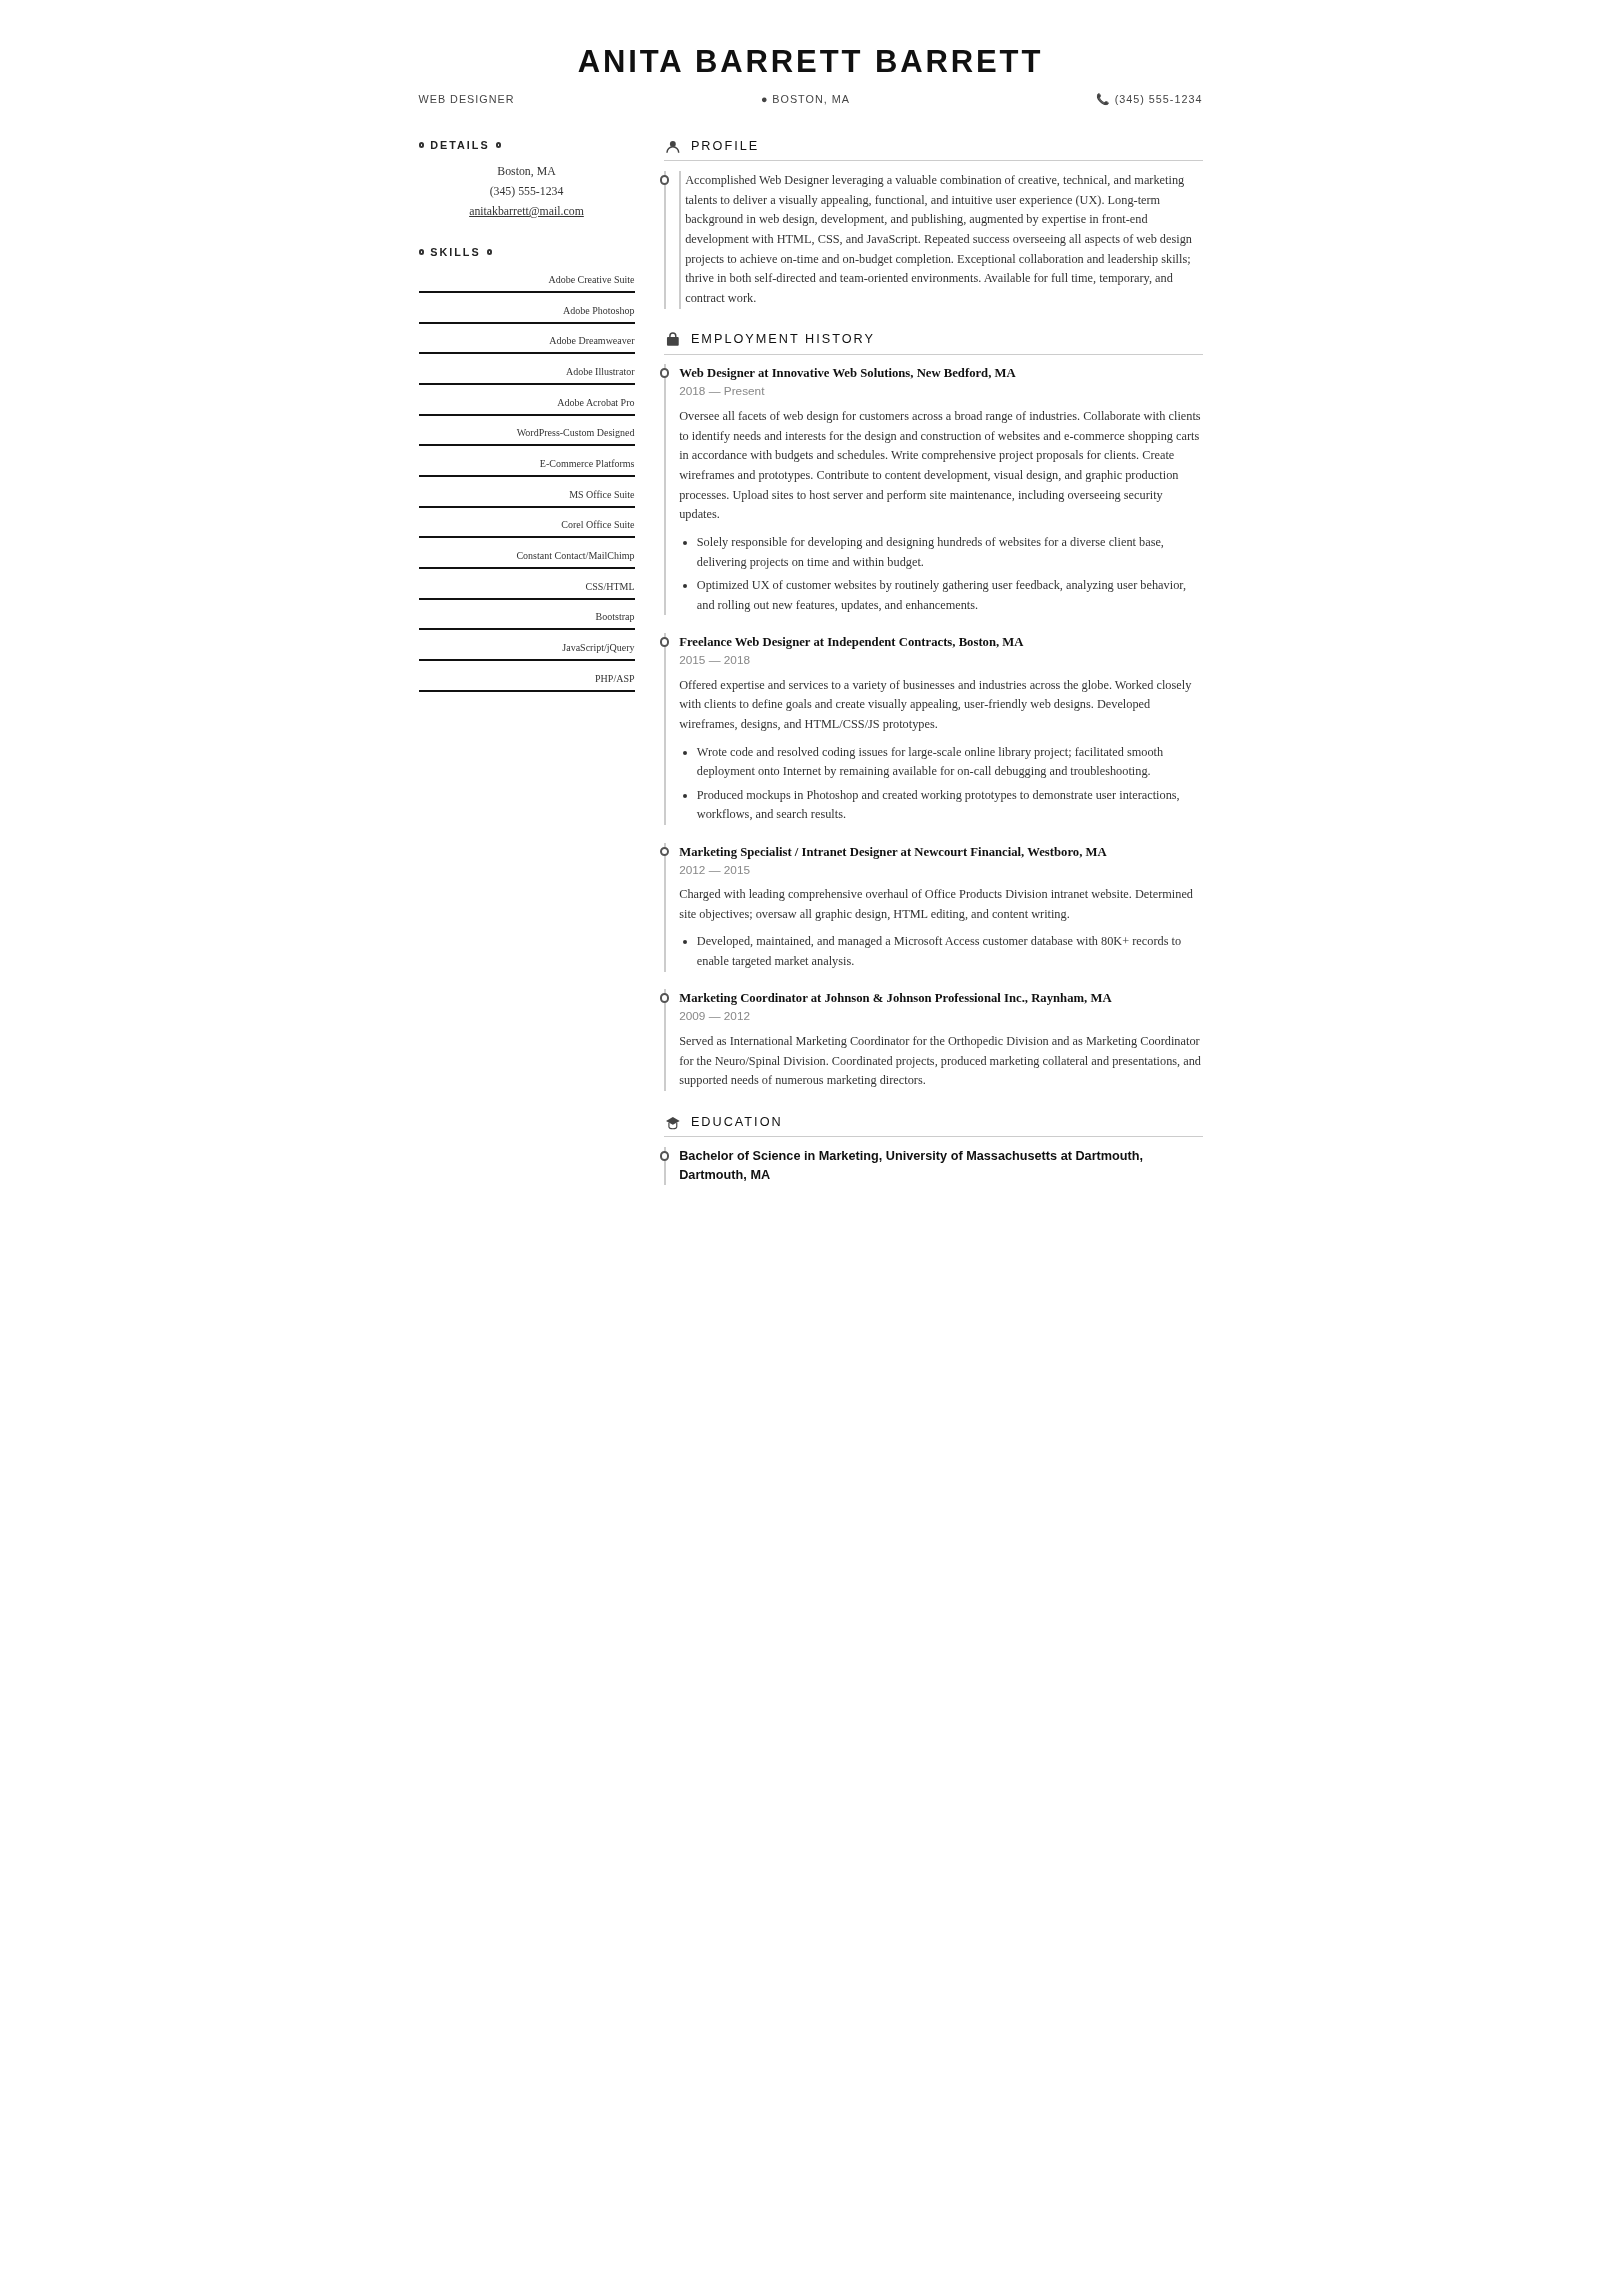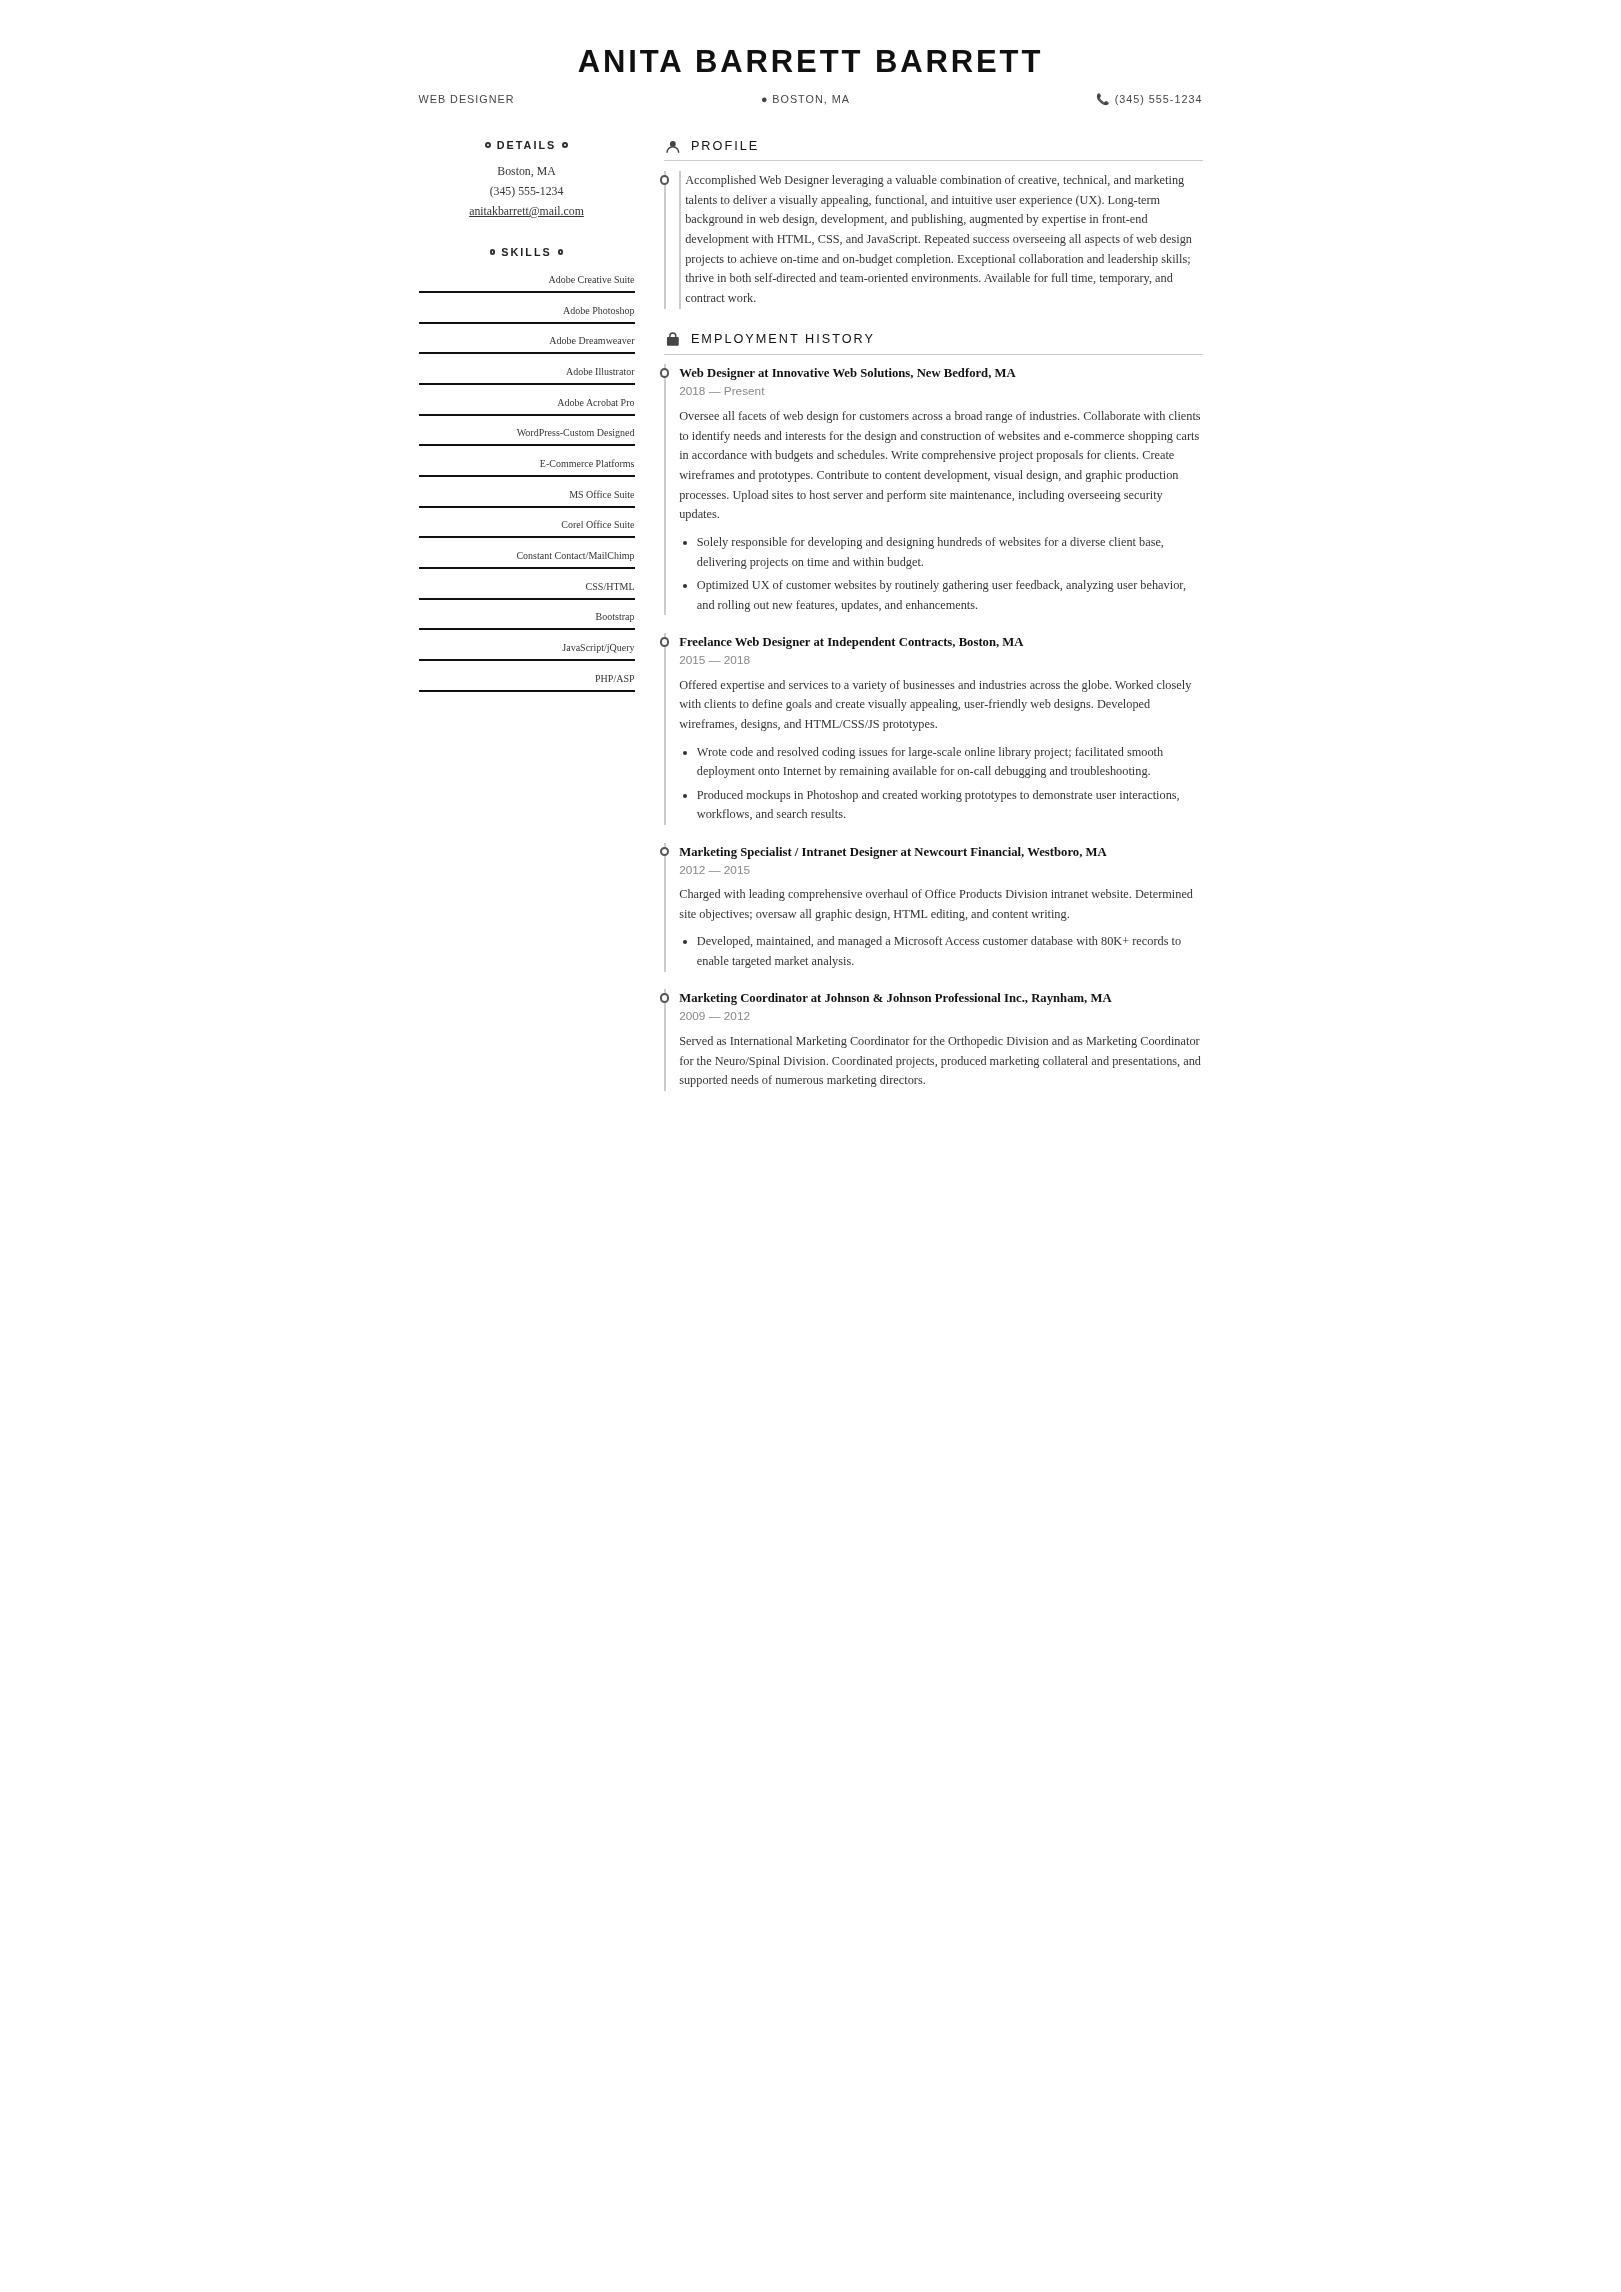--- a/index.html
+++ b/index.html
@@ -61,21 +61,20 @@
     .sidebar-section-title {
       font-family: Arial, sans-serif;
       font-size: 10.8px;
       font-weight: 700;
       letter-spacing: 2px;
       text-align: center;
       color: #222;
       margin-bottom: 7.8px;
       display: flex;
       align-items: center;
-      justify-content: center;
       gap: 5.9px;
     }
     .sidebar-section-title .dot {
       width: 5.9px;
       height: 5.9px;
       border-radius: 50%;
       border: 2px solid #333;
       display: inline-block;
     }
     .sidebar-detail {
@@ -340,16 +339,33 @@
             </div>
             <div class="employment-entry">
               <div class="dot-marker"></div>
               <div class="employment-title">Marketing Coordinator at Johnson &amp; Johnson Professional Inc., Raynham, MA</div>
               <div class="employment-dates">2009 — 2012</div>
               <p class="employment-desc">Served as International Marketing Coordinator for the Orthopedic Division and as Marketing Coordinator for the Neuro/Spinal Division. Coordinated projects, produced marketing collateral and presentations, and supported needs of numerous marketing directors.</p>
             </div>
           </div>
       </div>
 
+      <div class="section">
+        <div class="section-header">
+          <div class="section-icon">
+            <svg width="15.7" height="15.7" viewBox="0 0 16 16" fill="none">
+              <polygon points="8,2 15,6 8,10 1,6" fill="#444"></polygon>
+              <path d="M4 8v4c0 1.1 1.79 2 4 2s4-.9 4-2V8" stroke="#444" stroke-width="1.2" fill="none"></path>
+            </svg>
+          </div>
+          <div class="section-title">EDUCATION</div>
+        </div>
+        <div id="education-container">
+            <div class="education-entry">
+              <div class="dot-marker"></div>
+              <div class="education-title">Bachelor of Science in Marketing, University of Massachusetts at Dartmouth, Dartmouth, MA</div>
+            </div>
+          </div>
+      </div>
     </div>
   </div>
 </div>
 
 
 </body></html>

